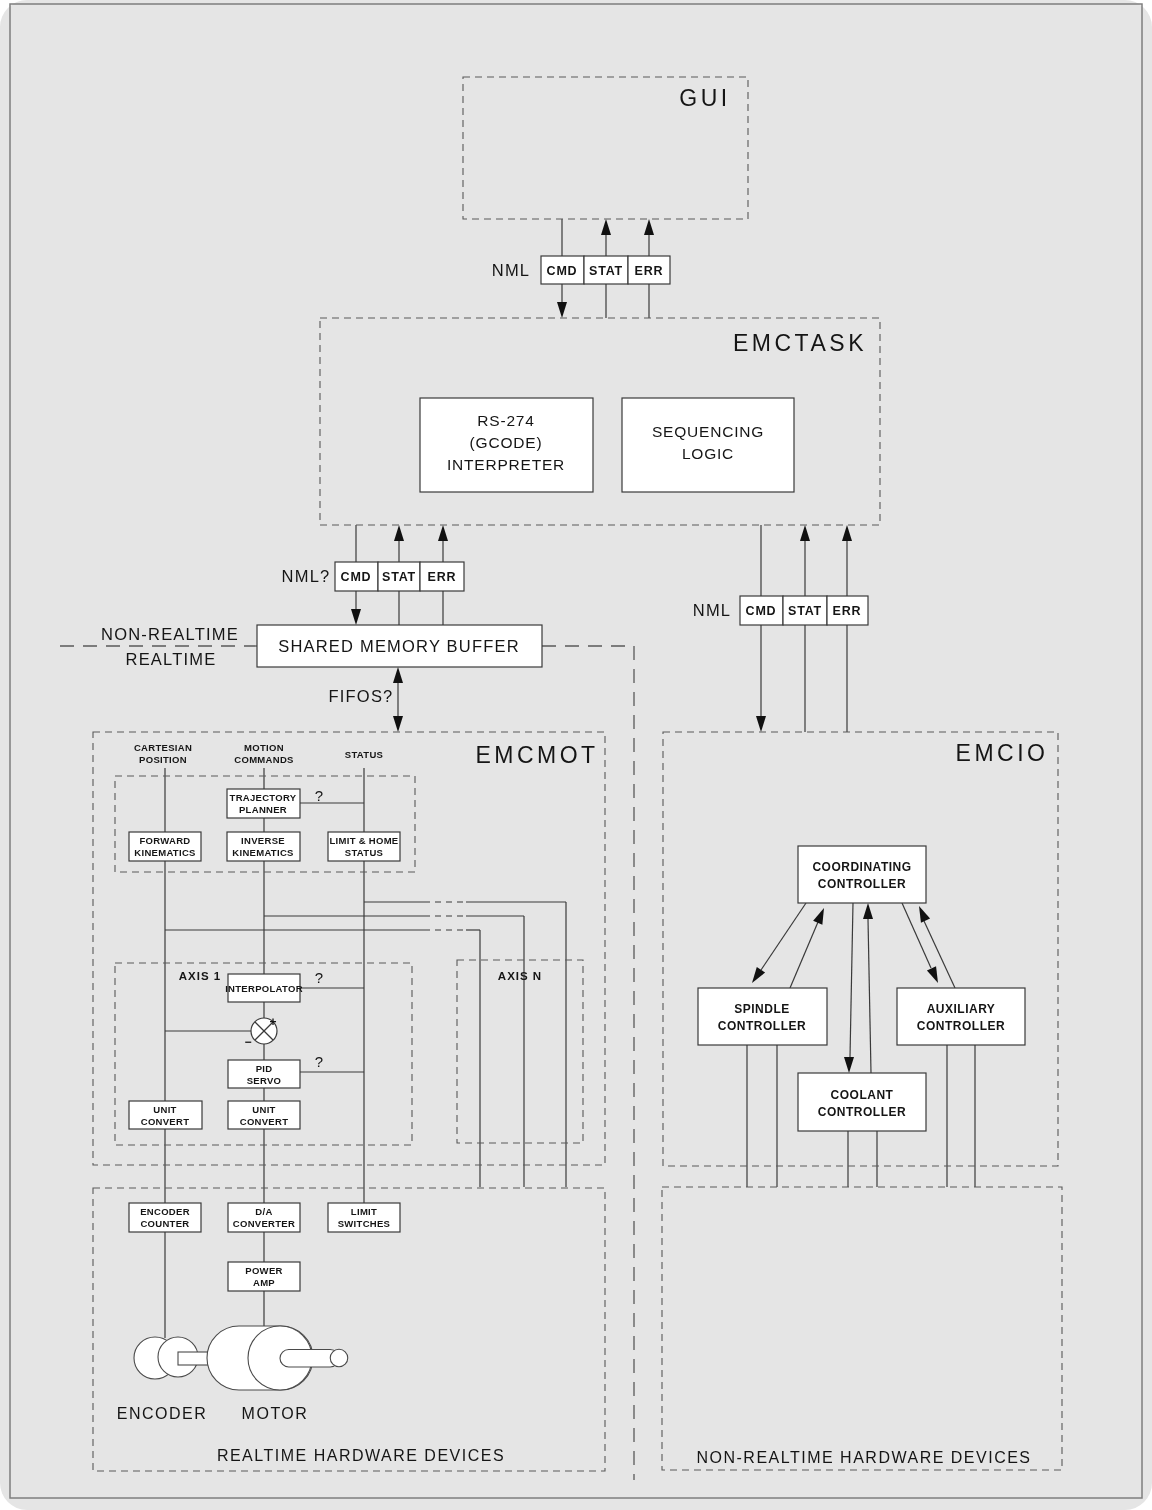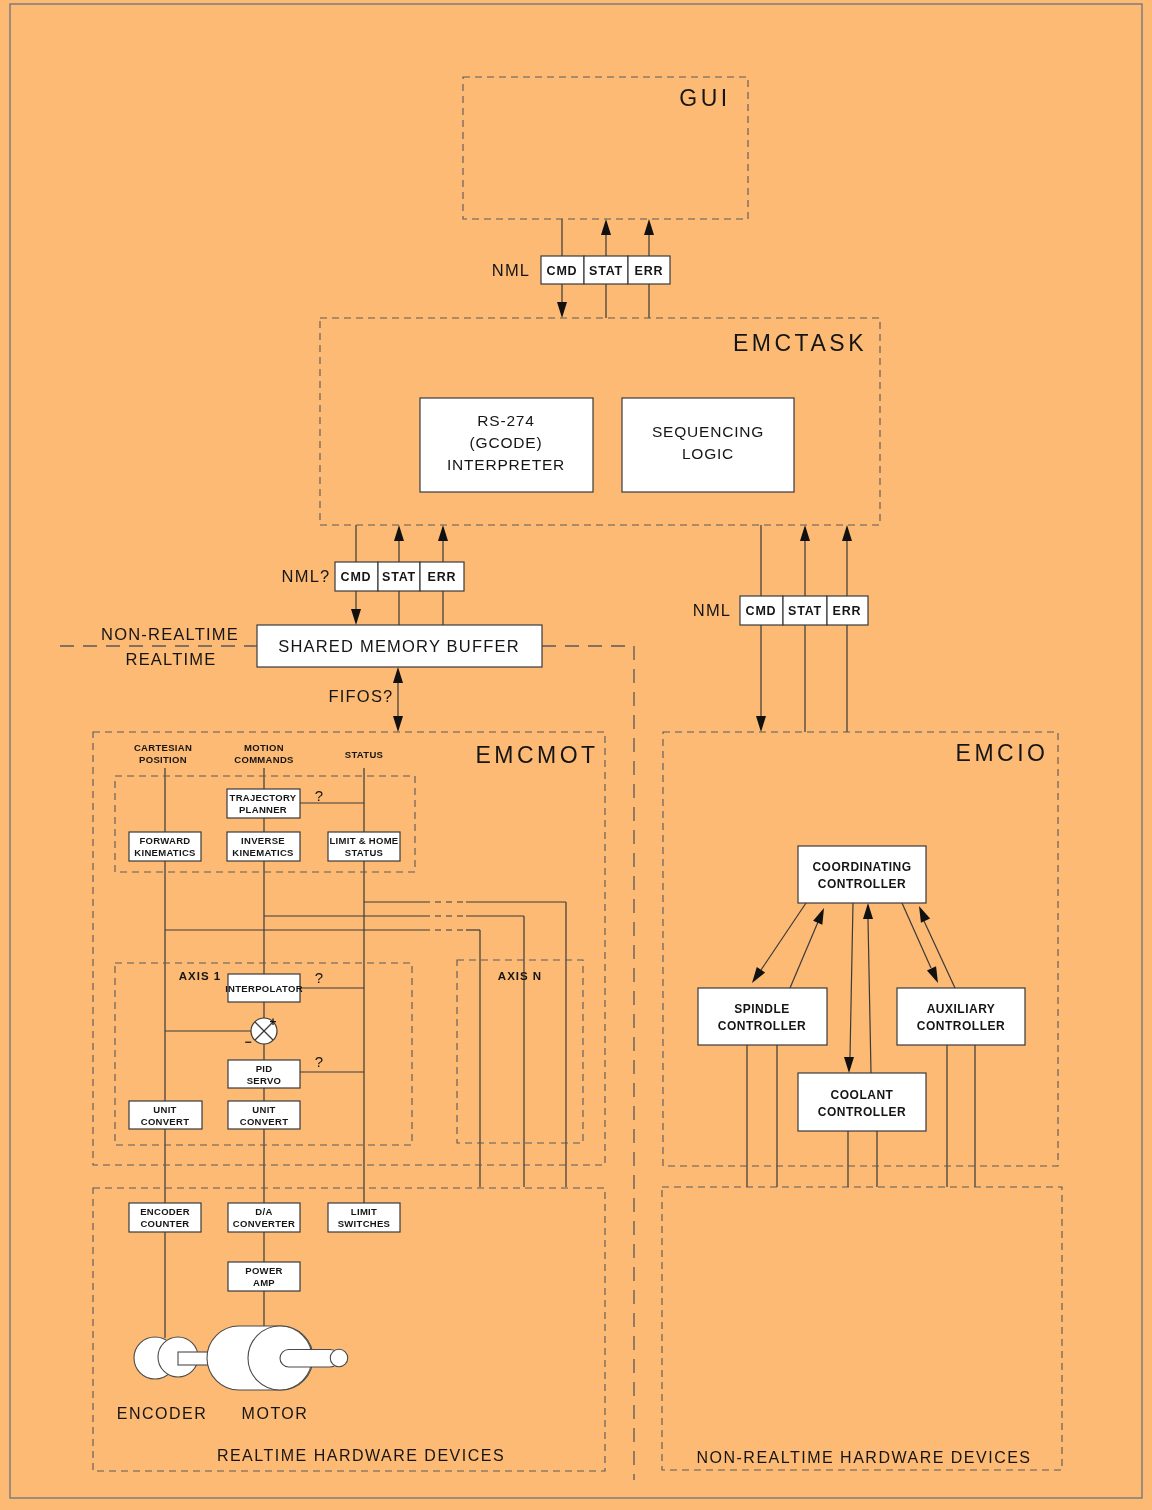--- a/index.html
+++ b/index.html
@@ -1,17 +1,17 @@
 <!DOCTYPE html>
 <html><head>
 <meta charset="utf-8">
 <style>
   html,body{margin:0;padding:0;background:#fff;}
-  .stage{position:relative;width:1152px;height:1510px;background:#fdba74;
-         font-family:"Liberation Sans", sans-serif;}
+  .stage{position:relative;width:1152px;height:1510px;background:#e5e5e5;
+         font-family:"Liberation Sans", sans-serif;border-radius:27px;}
   svg text{fill:#151515;font-family:"Liberation Sans", sans-serif;}
   .title{font-size:23px;letter-spacing:3.5px;}
   .med{font-size:16.5px;letter-spacing:1.2px;}
   .nmlbox{font-size:12.5px;font-weight:600;letter-spacing:0.8px;}
   .small{font-size:9.5px;font-weight:bold;letter-spacing:0.3px;}
   .ctrl{font-size:12px;font-weight:600;letter-spacing:0.5px;}
   .axis{font-size:11.5px;font-weight:bold;letter-spacing:1px;}
   .inner{font-size:15.5px;letter-spacing:0.8px;}
   .hwlabel{font-size:16px;letter-spacing:1.5px;}
   .q{font-size:15px;}

